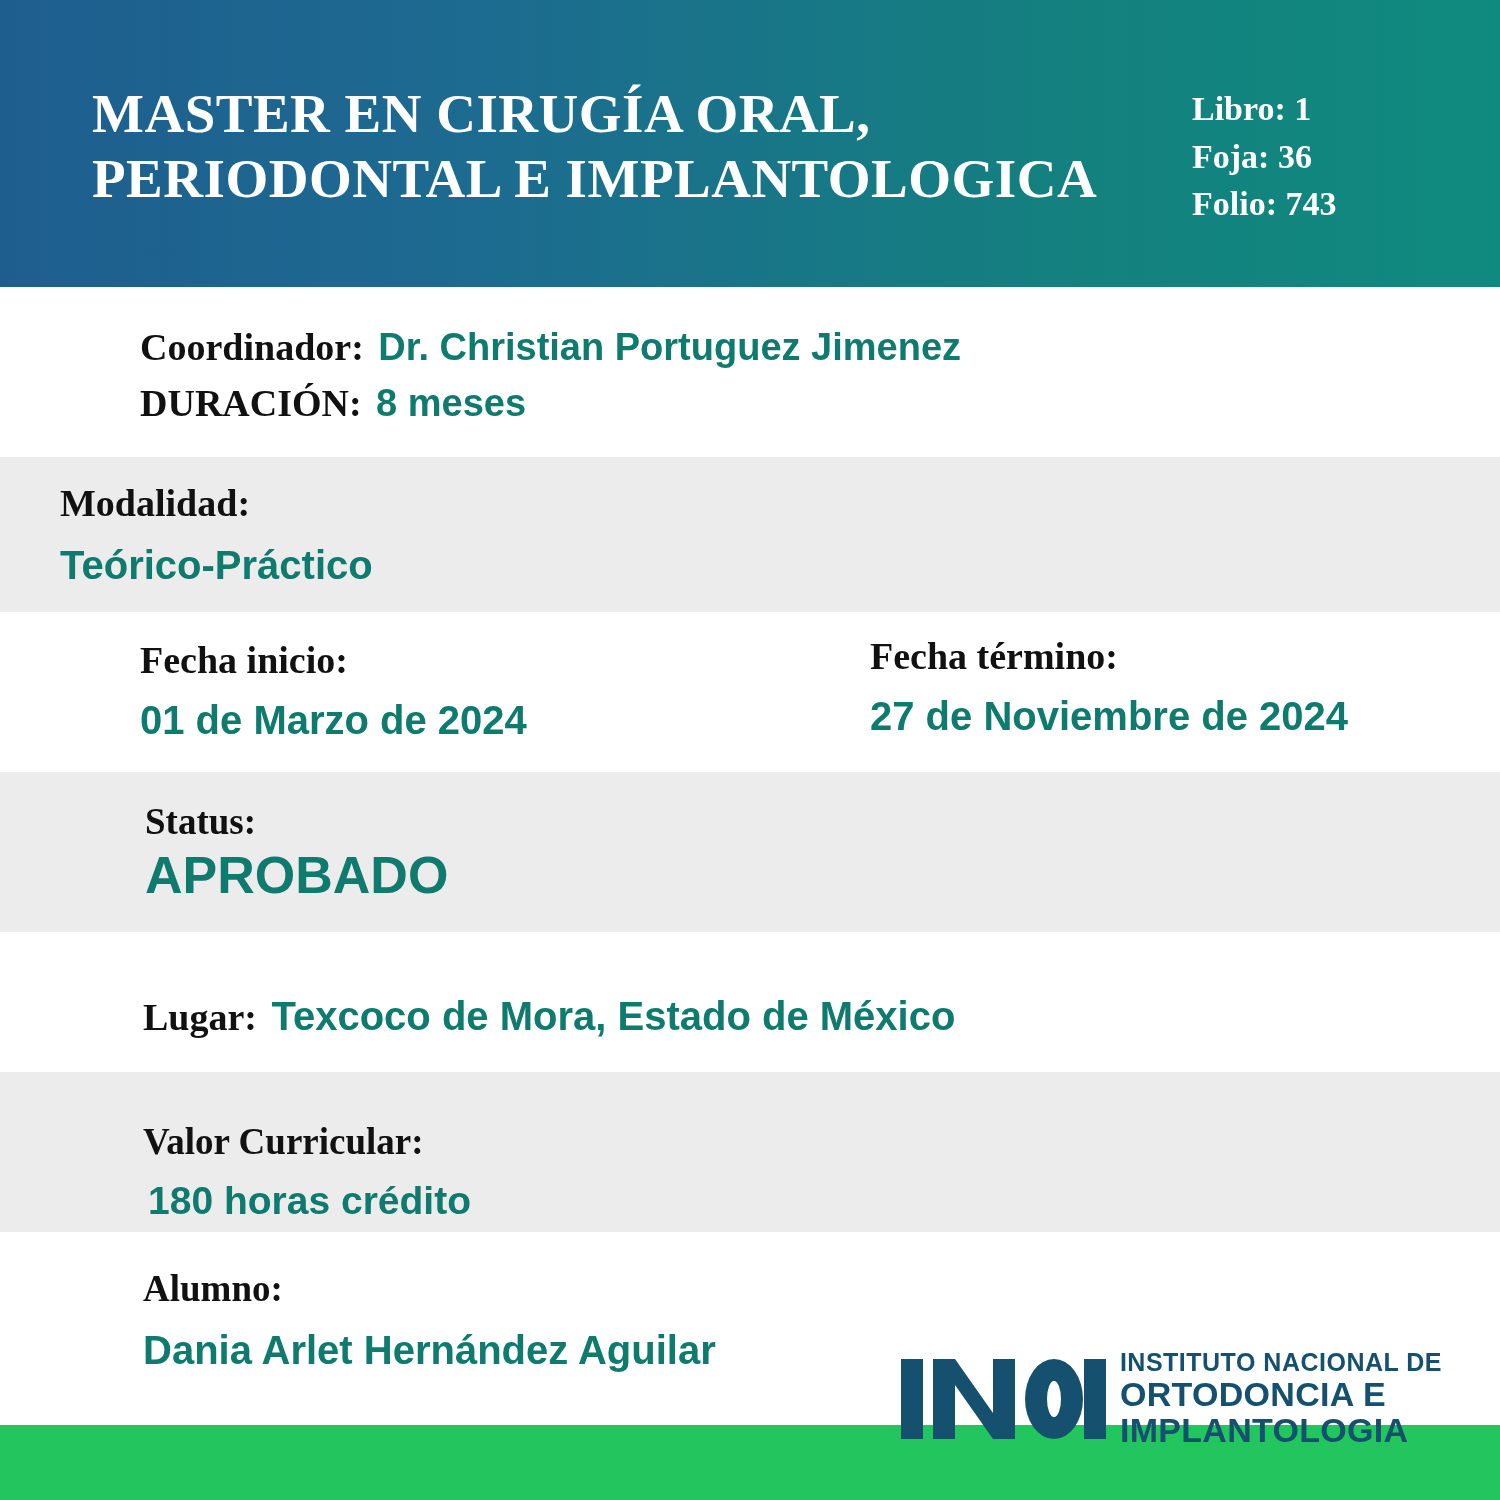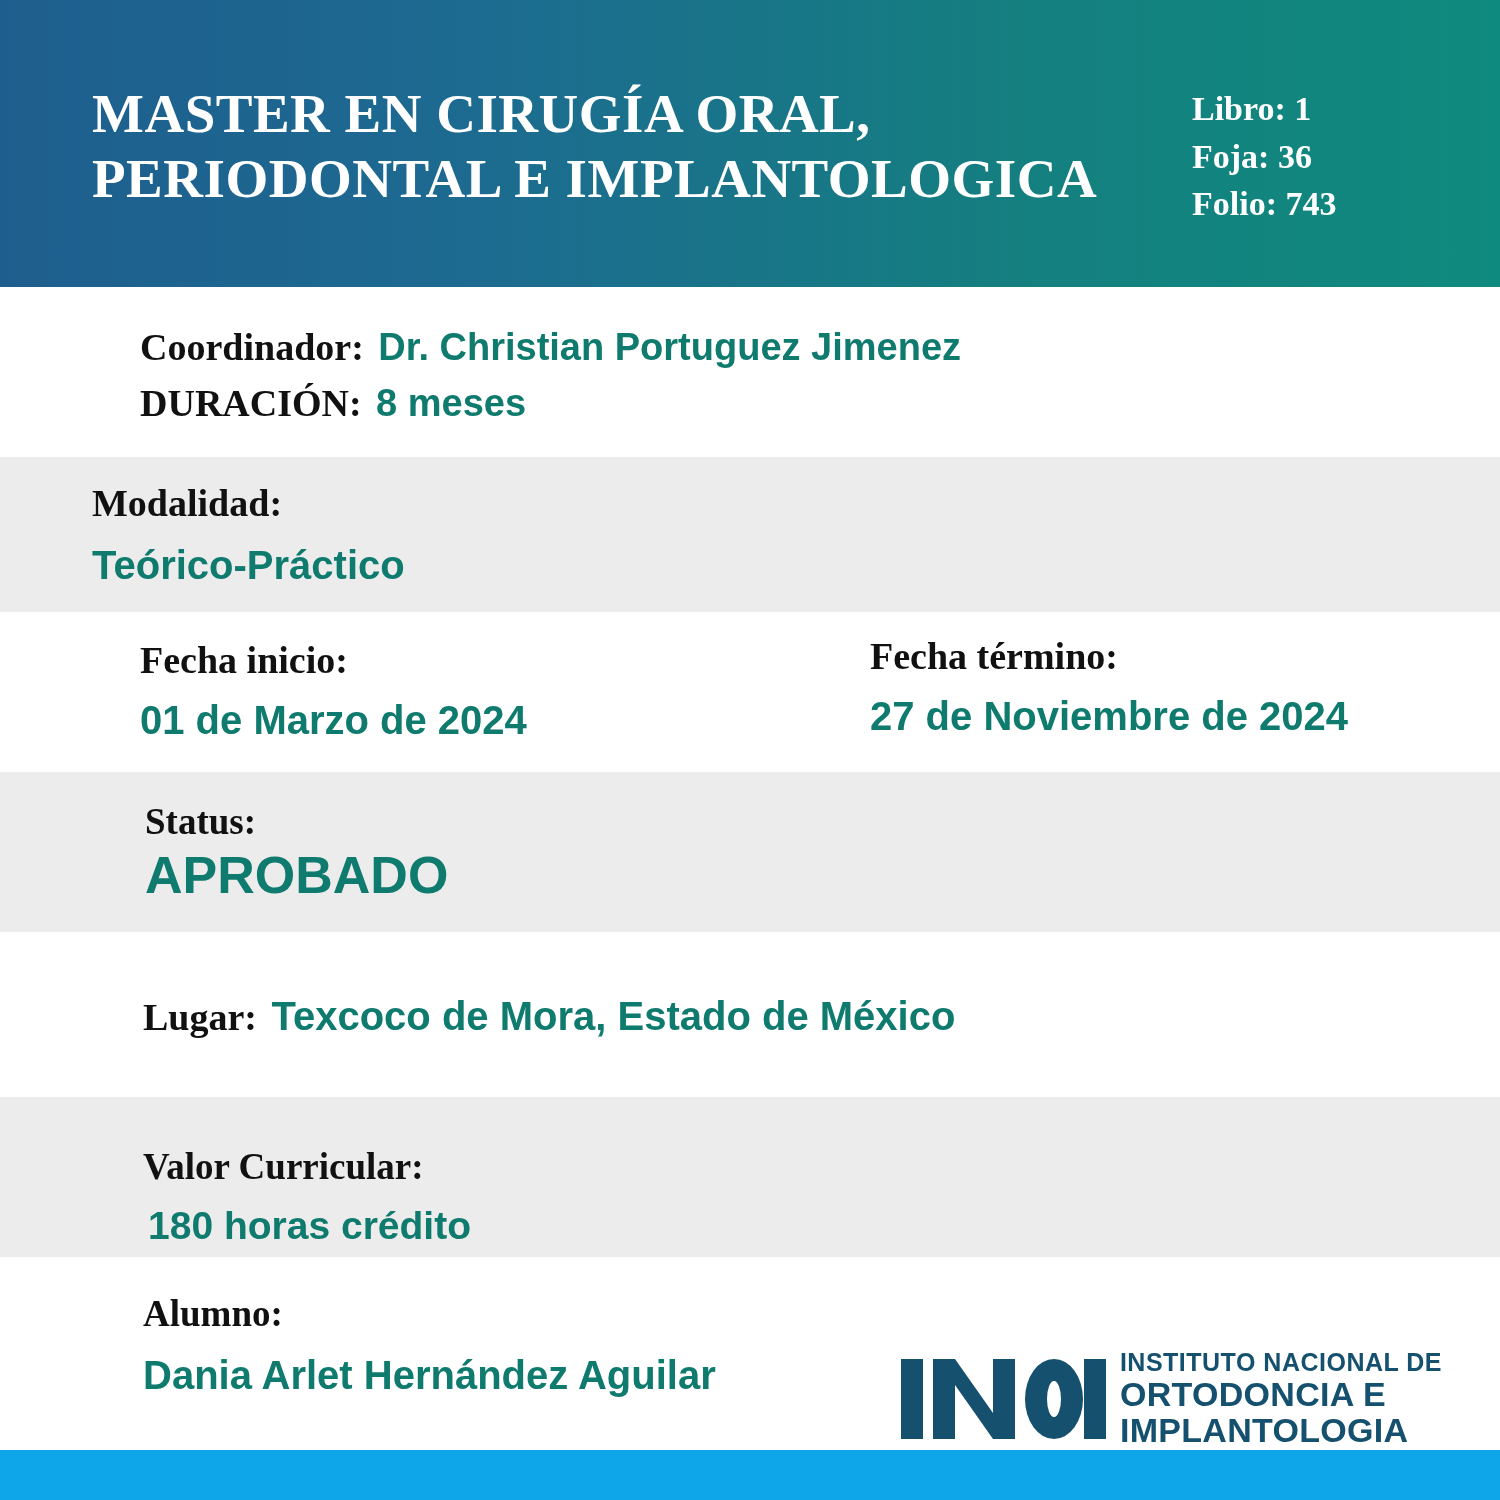--- a/index.html
+++ b/index.html
@@ -7,21 +7,21 @@
     width: 1500px;
     height: 1500px;
     background: #ffffff;
     font-family: "Liberation Sans", sans-serif;
   }
   .page {
     position: relative;
     width: 1500px;
     height: 1500px;
     overflow: hidden;
-    background: #0ea5e9;
+    background: #22c55e;
   }
 
   
   .header {
     position: relative;
     width: 1500px;
     height: 287px;
     background: linear-gradient(90deg, #1e5e8e 0%, #1d6a91 30%, #14807f 70%, #0f8a7e 100%);
     color: #ffffff;
   }
@@ -69,38 +69,38 @@
     color: #0f7a6e;
   }
 
   
   .r1 { height: 170px; padding: 38px 0 0 140px; }
   .r1 .line { margin-bottom: 12px; white-space: nowrap; }
   .r1 .lbl { font-size: 38px; }
   .r1 .val { font-size: 38px; margin-left: 10px; }
 
   
-  .r2 { height: 155px; padding: 24px 0 0 92px; }
+  .r2 { height: 155px; padding: 24px 0 0 60px; }
   .r2 .lbl { font-size: 38px; display: block; }
   .r2 .val { font-size: 40px; display: block; margin-top: 18px; }
 
   
   .r3 { height: 160px; padding: 26px 0 0 0; }
   .r3 .col-left { position: absolute; left: 140px; top: 26px; }
   .r3 .col-right { position: absolute; left: 870px; top: 22px; }
   .r3 .lbl { font-size: 38px; display: block; }
   .r3 .val { font-size: 40px; display: block; margin-top: 16px; }
 
   
   .r4 { height: 160px; padding: 28px 0 0 145px; }
   .r4 .lbl { font-size: 37px; display: block; }
   .r4 .val { font-size: 52px; display: block; margin-top: 2px; }
 
   
-  .r5 { height: 165px; padding: 62px 0 0 143px; }
+  .r5 { height: 140px; padding: 62px 0 0 143px; }
   .r5 .lbl { font-size: 38px; }
   .r5 .val { font-size: 40px; margin-left: 10px; }
 
   
   .r6 { height: 160px; padding: 48px 0 16px 143px; }
   .r6 .lbl { font-size: 37px; display: block; }
   .r6 .val { font-size: 39px; display: block; margin-top: 16px; margin-left: 5px; }
 
   
   .r7 { height: 193px; padding: 35px 0 0 143px; }

